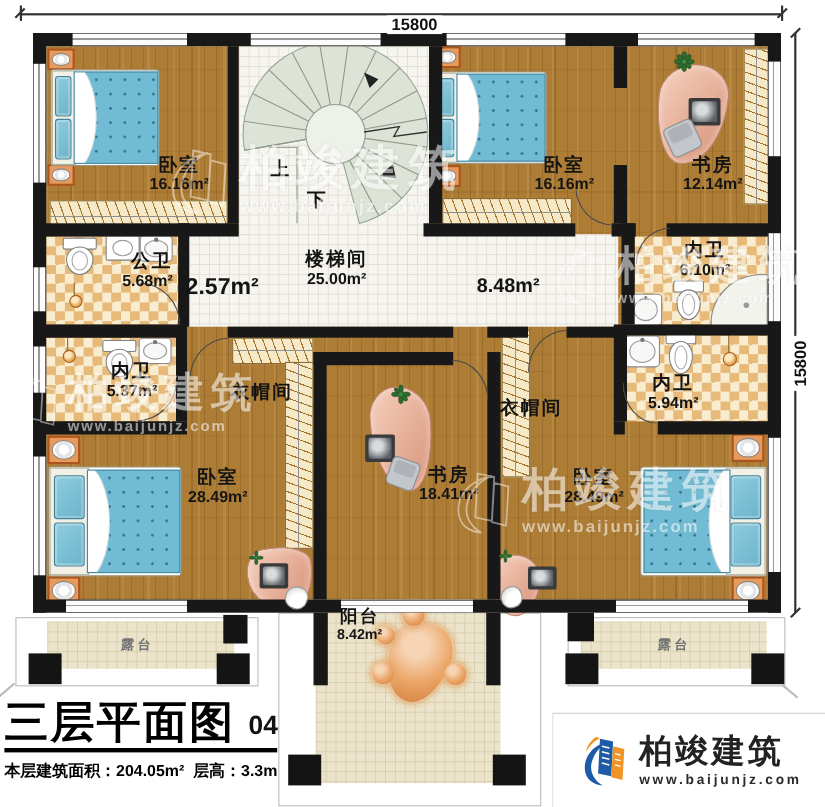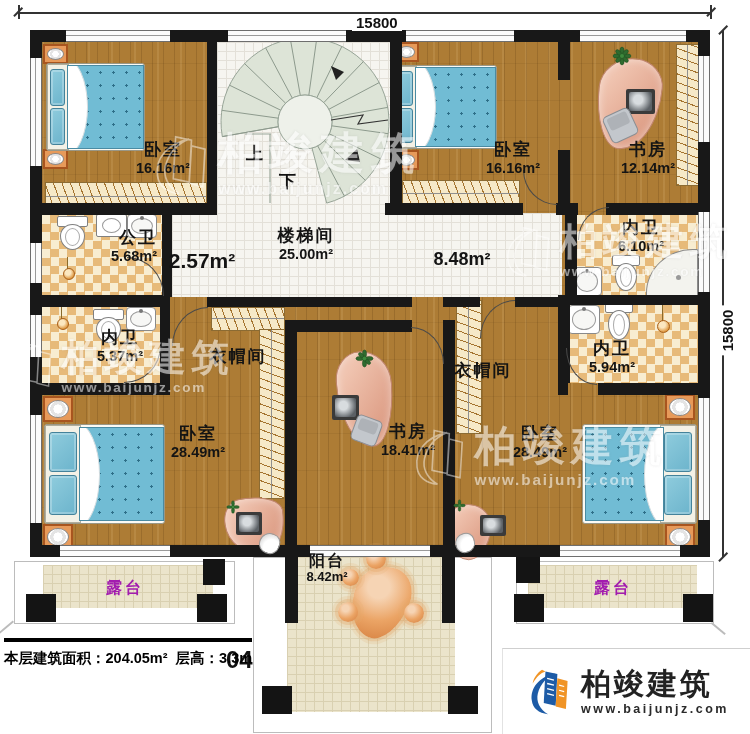--- a/index.html
+++ b/index.html
@@ -55,21 +55,21 @@
   .shower{background:#f3f3ee;border:1.5px solid #8a8a8a;border-top-left-radius:90% 90%;}
   .shower::before{content:"";position:absolute;right:32%;bottom:36%;width:5px;height:5px;background:#999;border-radius:50%;}
   .drain{background:radial-gradient(circle at 40% 35%,#fbe7c0 0 30%,#d98a2b 80%);border:1px solid #a9601a;border-radius:50%;}
   .cord{background:#8a6a2a;}
   .stone{border-radius:50%;background:radial-gradient(circle at 38% 32%,#f6d4b4 0 18%,#eba465 55%,#d37c3c 100%);box-shadow:0 0 0 3px rgba(230,170,110,.35),0 0 0 6px rgba(230,170,110,.18);}
   
   .rlabel{text-align:center;color:#141414;z-index:10;line-height:1.15;}
   .rlabel .nm{font-size:17px;font-weight:bold;letter-spacing:2px;}
   .rlabel .ar{font-size:14.5px;font-weight:bold;}
   .updown{font-size:17px;font-weight:bold;color:#111;z-index:10;}
-  .terlabel{font-size:16px;font-weight:bold;color:#a21caf;letter-spacing:3px;z-index:10;text-align:center;}
+  .terlabel{font-size:12px;font-weight:bold;color:#737373;letter-spacing:3px;z-index:10;text-align:center;}
   
   .wm{display:flex;align-items:center;gap:8px;opacity:.55;pointer-events:none;z-index:40;}
   .wm-name{font-size:44px;font-weight:bold;color:#fff;letter-spacing:7px;line-height:1;text-shadow:0 0 3px rgba(110,110,110,.3);white-space:nowrap;}
   .wm-url{font-size:16px;font-weight:bold;color:#fff;letter-spacing:2px;margin-top:5px;text-shadow:0 0 2px rgba(110,110,110,.3);white-space:nowrap;}
   
   .dimline{background:#333;z-index:10;}
   .dimtick{background:#333;z-index:11;}
   .dimtext{position:absolute;font-size:15px;font-weight:bold;color:#111;background:#fff;padding:0 4px;z-index:11;white-space:nowrap;}
   
   .titleblock{z-index:50;color:#000;}
@@ -449,20 +449,21 @@
         <path d="M36 8 C16 12 6 26 8 40 C9 49 16 55 27 56 C17 50 13 41 15 32 C18 20 26 12 36 8 Z M24 6 L38 9 L36 46 L22 43 Z M38 14 L50 17 L48 50 L36 47 Z" fill="none" stroke="rgba(255,255,255,.85)" stroke-width="1.5"></path>
       </svg>
     <div>
         <div class="wm-name">柏竣建筑</div>
          <div class="wm-url">www.baijunjz.com</div>
       </div>
   </div>
 
   <div class="abs titleblock" style="left:4px;top:636px;">
     <div class="tb-line1">
+      <span class="tb-title">三层平面图</span>
     </div>
     <div class="tb-underline"></div>
     <div class="tb-line2">
       <span>本层建筑面积：204.05m²</span>
       <span style="margin-left:4px;">层高：3.3m</span>
     </div>
   </div>
 
   <div class="abs brandblock" style="left:502px;top:648px;width:248px;height:86px;">
     <svg width="46" height="52" viewBox="0 0 54 60">

